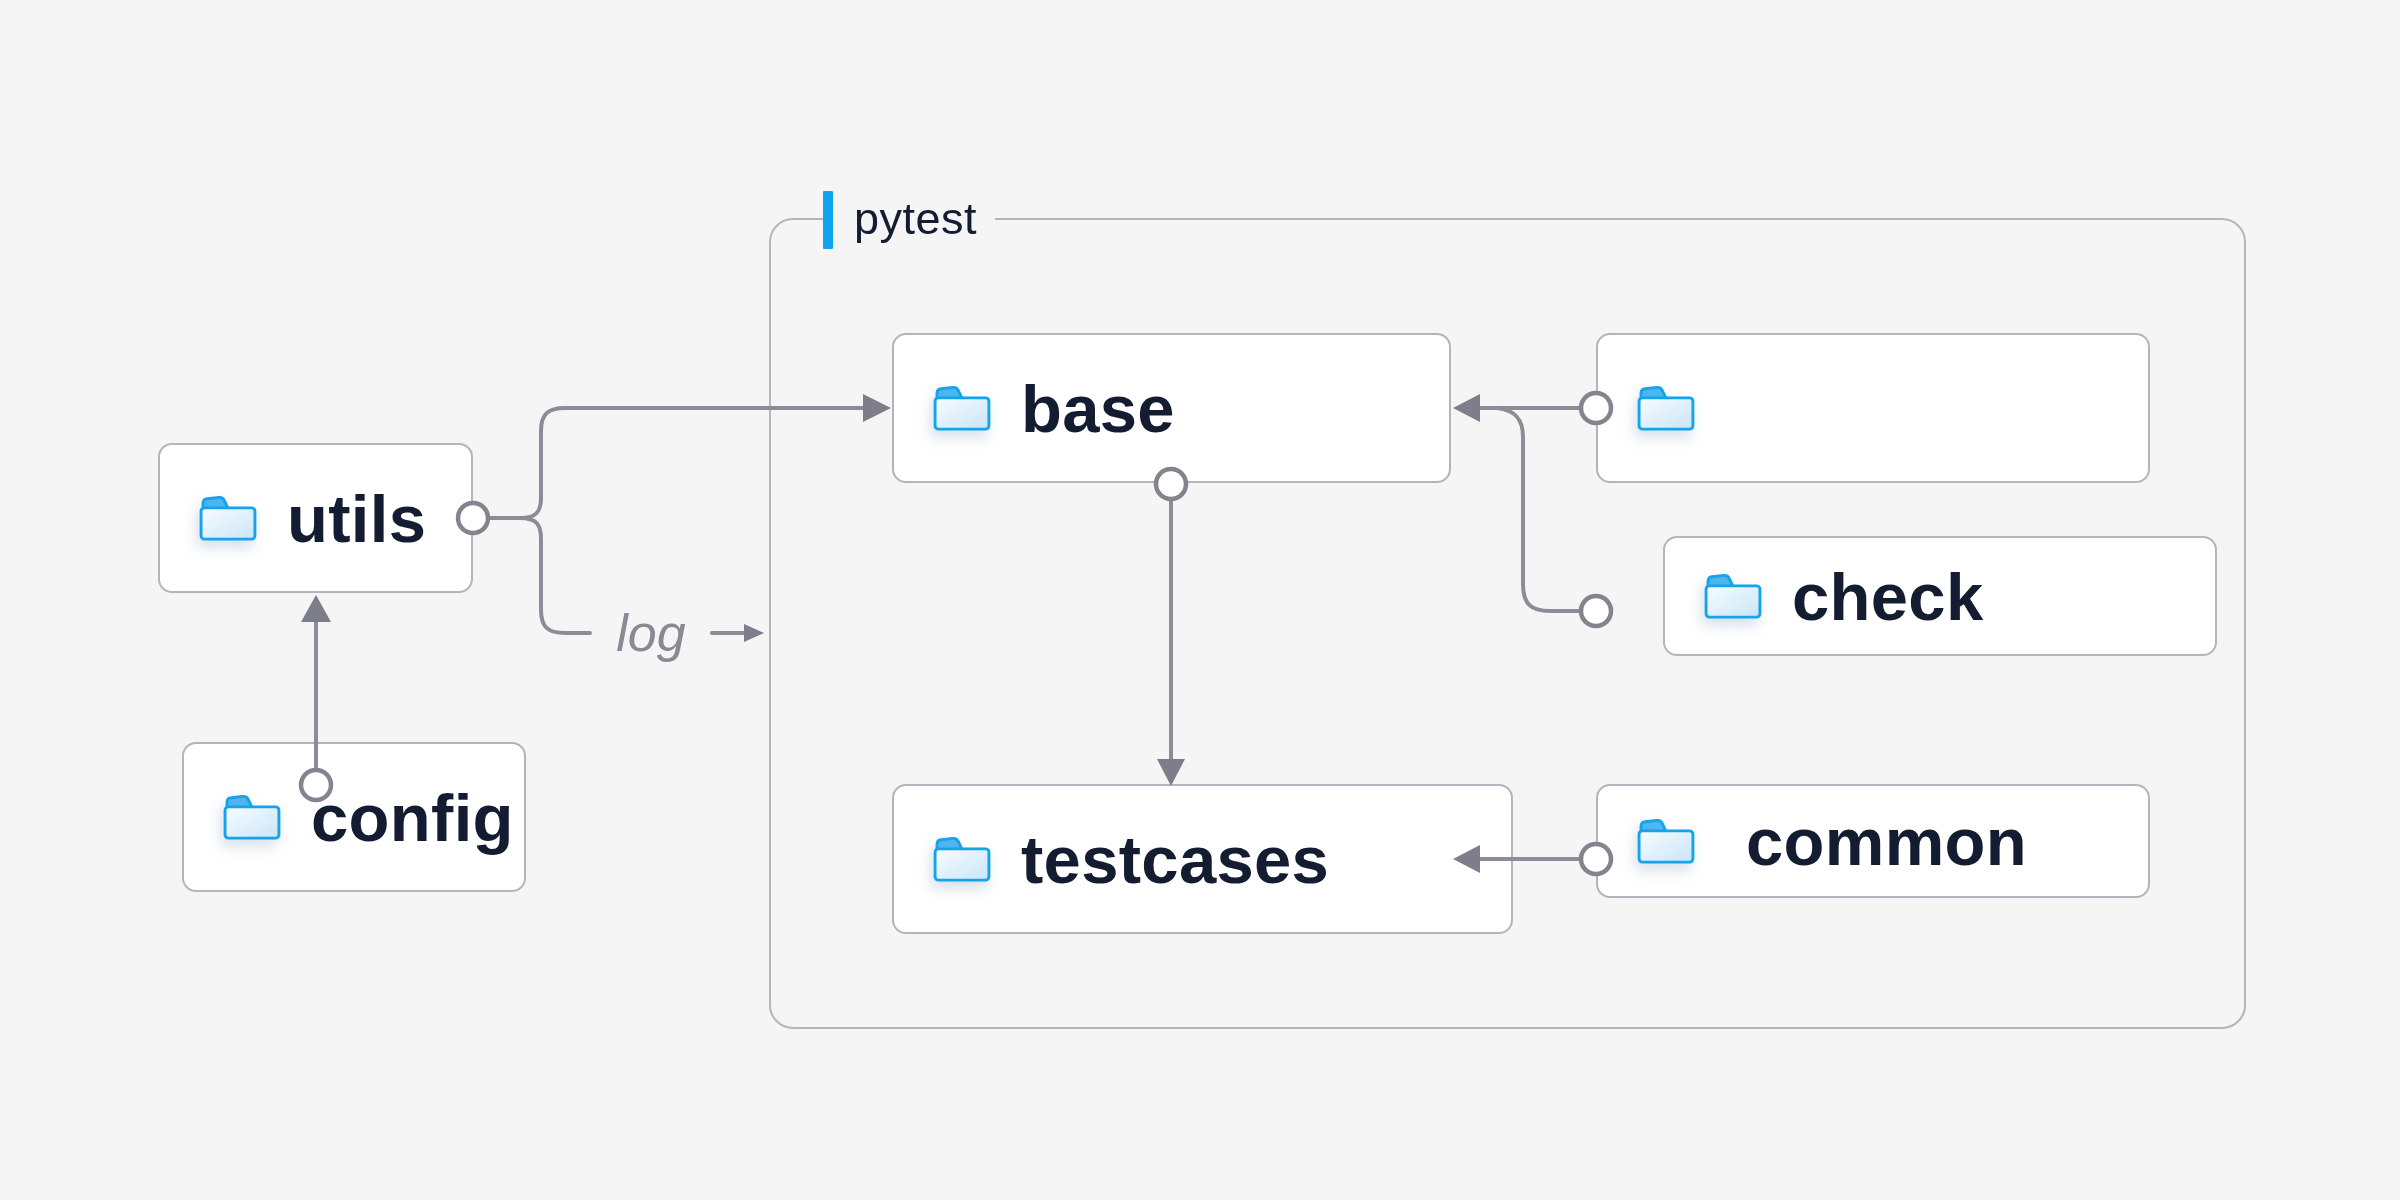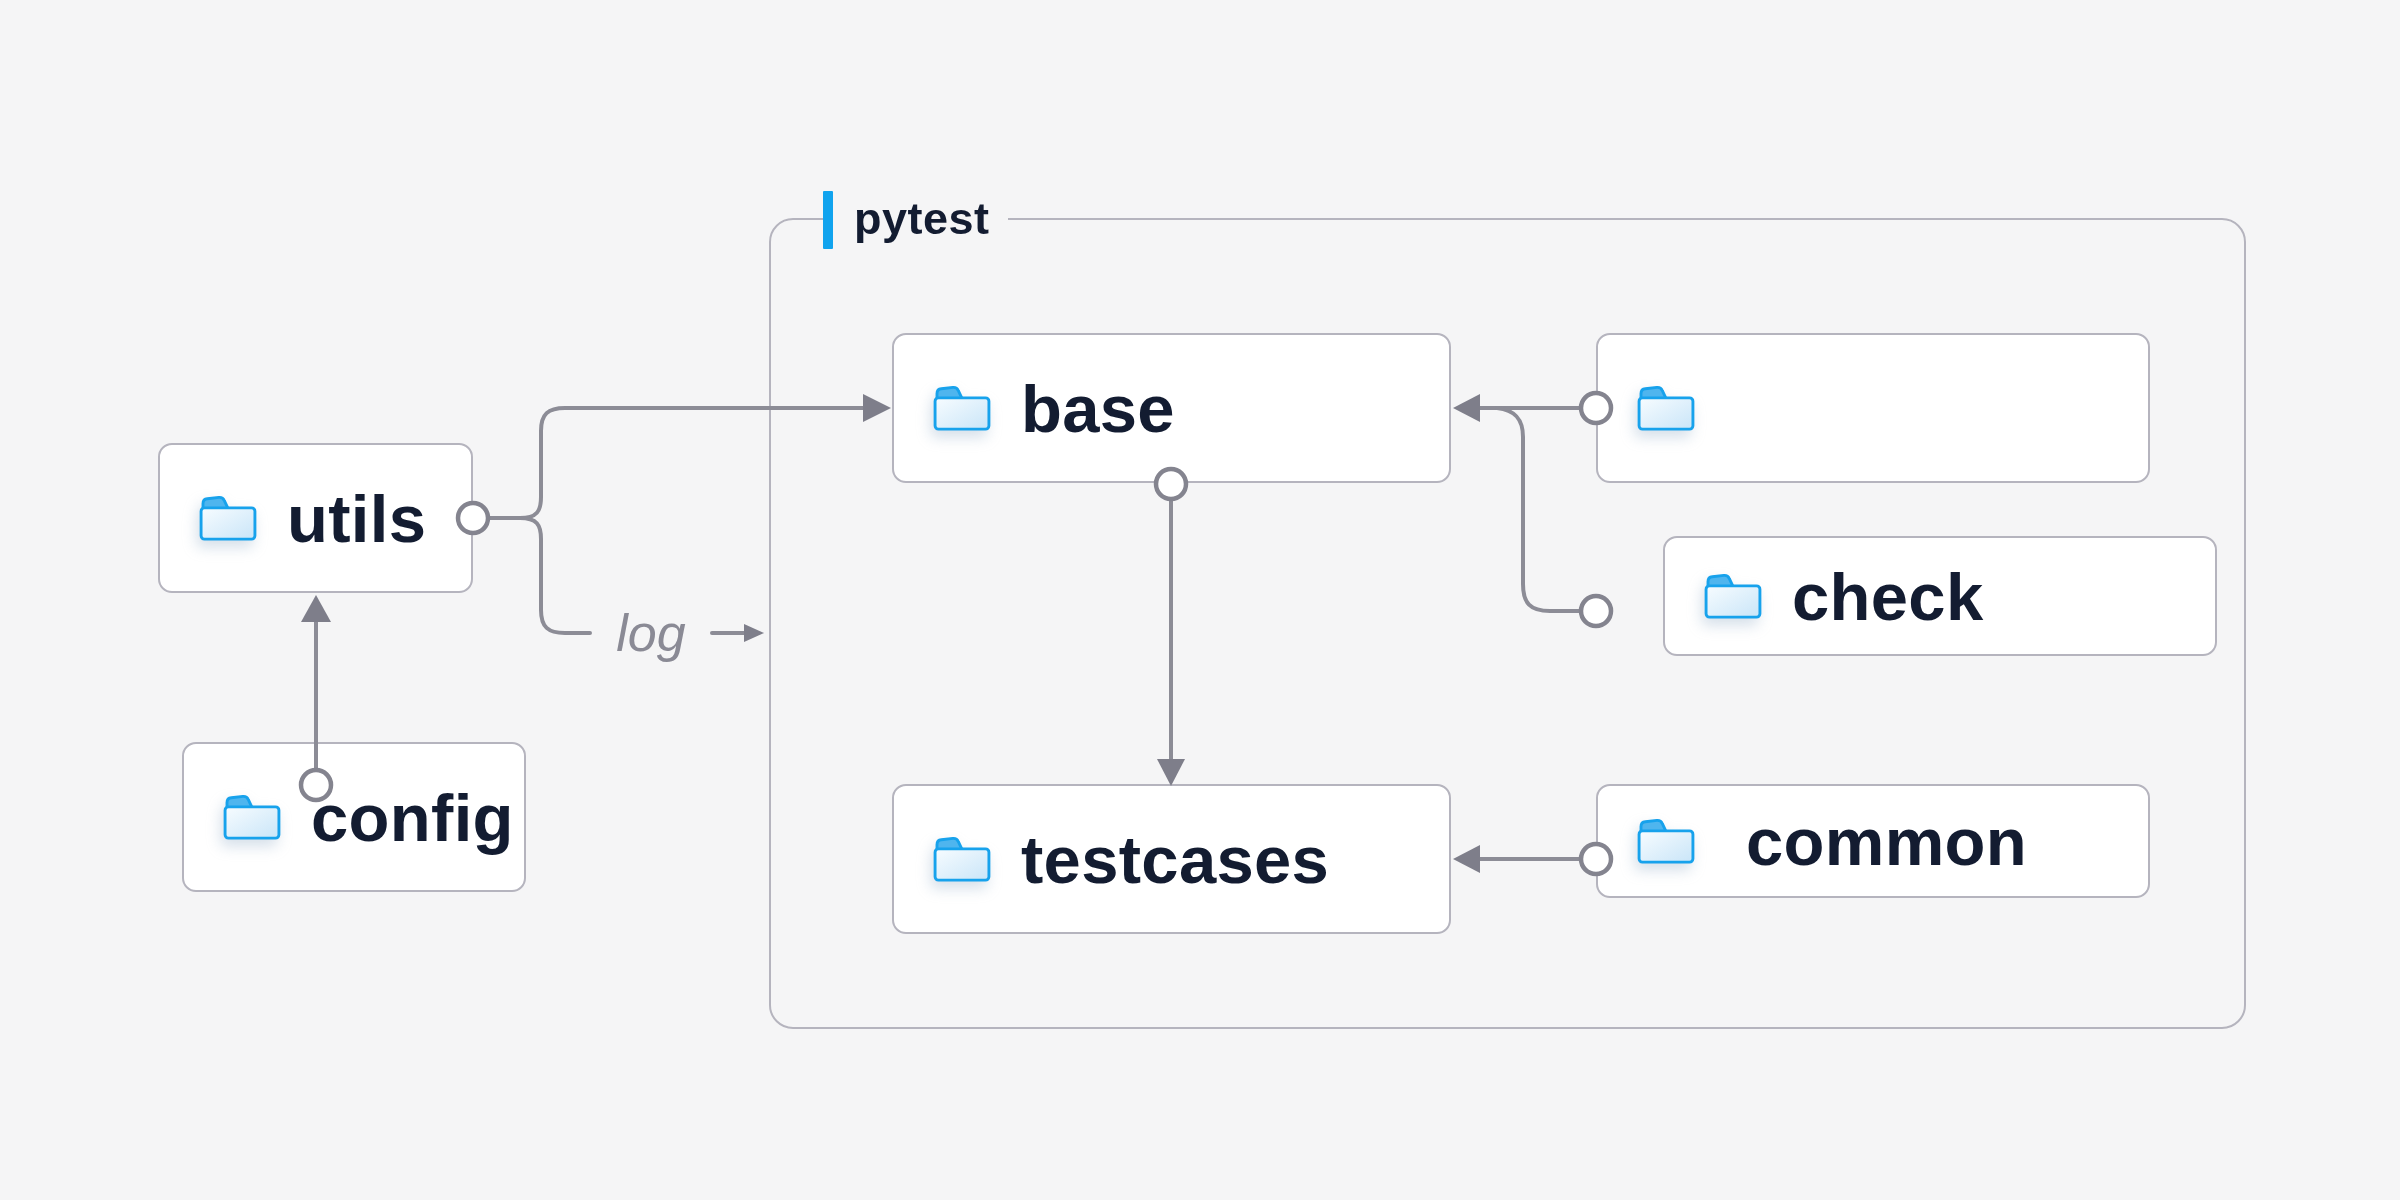--- a/index.html
+++ b/index.html
@@ -32,21 +32,21 @@
     z-index:4;
   }
   .group-label .accent-bar {
     width:10px; height:58px;
     background:#10a3ee;
     border-radius:1px;
     margin-right:21px;
     flex:none;
   }
   .group-label .group-title {
-    font-size:45px; font-weight:700;
+    font-size:45px; font-weight:400;
     color:#131c31;
     letter-spacing:0.5px;
     line-height:1;
     padding-bottom:4px;
   }
 
   
   .node {
     position:absolute;
     display:flex; align-items:center;
@@ -65,21 +65,21 @@
     white-space:nowrap;
   }
   .folder {
     width:64px; height:50px; flex:none;
     filter: drop-shadow(-3px 7px 7px rgba(130,160,190,0.33));
   }
 
   .n-utils      { left:158px;  top:443px; width:315px; height:150px; }
   .n-config     { left:158px;  top:742px; width:344px; height:150px;margin-left:24px; }
   .n-base       { left:892px;  top:333px; width:559px; height:150px; }
-  .n-testcases  { left:892px;  top:784px; width:559px; height:150px; }
+  .n-testcases  { left:892px;  top:784px; width:621px; height:150px; }
   .n-pymilvus   { left:1596px; top:333px; width:554px; height:150px; }
   .n-check      { left:1663px; top:536px; width:554px; height:120px; }
   .n-common     { left:1596px; top:784px; width:554px; height:114px;gap:48px; }
 
   
   .wires {
     position:absolute; left:0; top:0;
     width:2400px; height:1200px;
     z-index:3;
     pointer-events:none;

